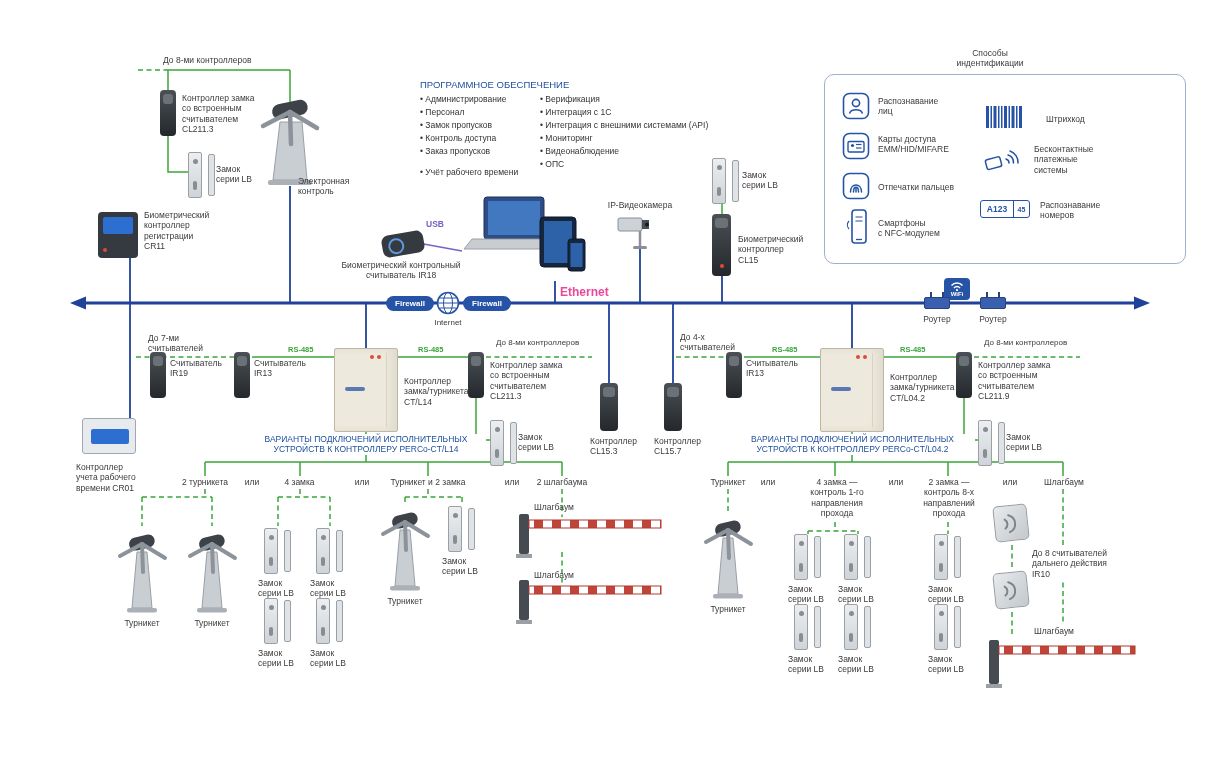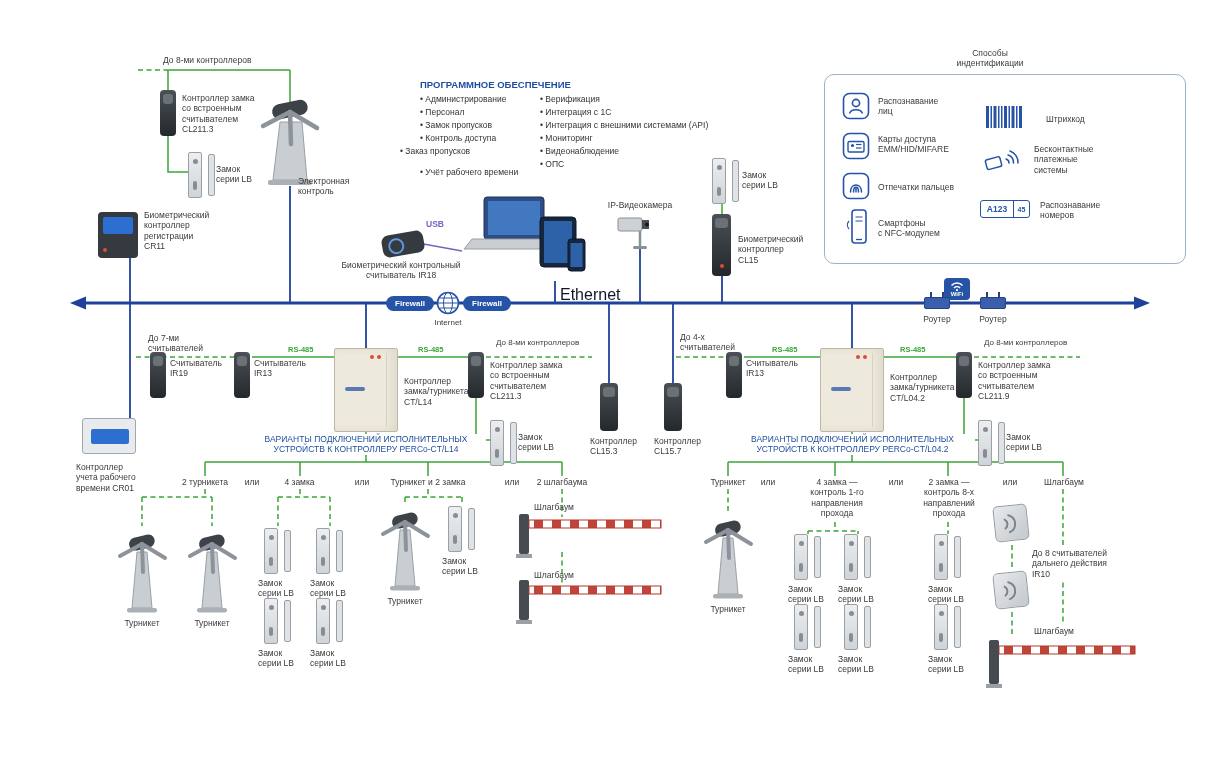--- a/index.html
+++ b/index.html
@@ -7,23 +7,23 @@
   #canvas{position:relative;width:1214px;height:764px;background:#fff;
           font-family:"Liberation Sans",sans-serif;overflow:hidden}
   .abs{position:absolute}
   
   .lbl{position:absolute;font-size:8.5px;line-height:1.22;color:#3a3a3a;white-space:pre-line;z-index:5}
   .lbl.c{text-align:center}
   .lbl.nw{white-space:nowrap}
   .lbl.green{color:#3aa53a;font-size:7.5px;font-weight:bold}
   .lbl.blue{color:#1d4e9e}
   .lbl.bg{background:#fff}
-  .lbl.eth{font-size:16px;font-weight:normal;color:#0f172a}
+  .lbl.eth{font-size:12px;font-weight:bold;color:#ec4899}
   .lbl.usb{color:#7b61c4;font-weight:bold}
-  .sw-title{position:absolute;font-size:9.5px;font-weight:bold;color:#1d4e9e;z-index:5}
+  .sw-title{position:absolute;font-size:9.5px;font-weight:normal;color:#1d4e9e;z-index:5}
   .sw-item{position:absolute;font-size:8.5px;color:#333;white-space:nowrap;z-index:5}
   .sw-item::before{content:"• "}
   
   #wires{position:absolute;left:0;top:0;z-index:1}
   .bus{stroke:#20419a;stroke-width:3}
   .blue-w{stroke:#20419a;stroke-width:1.8;fill:none}
   .green-w{stroke:#3aa53a;stroke-width:1.5;fill:none}
   .green-d{stroke:#3aa53a;stroke-width:1.5;fill:none;stroke-dasharray:5 3.5}
   .purple-w{stroke:#7b61c4;stroke-width:1.6}
   .rdr{position:absolute;z-index:3;width:16px;height:46px;border-radius:4px;
@@ -459,21 +459,21 @@
   <div class="lbl" style="left:144px;top:210px;width:82px">Биометрический
 контроллер
 регистрации
 CR11</div>
 
   <div class="sw-title" style="left:420px;top:79px">ПРОГРАММНОЕ ОБЕСПЕЧЕНИЕ</div>
   <div class="sw-item" style="left:420px;top:94px">Администрирование</div>
   <div class="sw-item" style="left:420px;top:107px">Персонал</div>
   <div class="sw-item" style="left:420px;top:120px">Замок пропусков</div>
   <div class="sw-item" style="left:420px;top:133px">Контроль доступа</div>
-  <div class="sw-item" style="left:400px;top:146px">Заказ пропусков</div>
+  <div class="sw-item" style="left:420px;top:146px">Заказ пропусков</div>
   <div class="sw-item" style="left:420px;top:167px">Учёт рабочего времени</div>
   <div class="sw-item" style="left:540px;top:94px">Верификация</div>
   <div class="sw-item" style="left:540px;top:107px">Интеграция с 1С</div>
   <div class="sw-item" style="left:540px;top:120px">Интеграция с внешними системами (API)</div>
   <div class="sw-item" style="left:540px;top:133px">Мониторинг</div>
   <div class="sw-item" style="left:540px;top:146px">Видеонаблюдение</div>
   <div class="sw-item" style="left:540px;top:159px">ОПС</div>
 
   <div class="lbl usb" style="left:426px;top:219px">USB</div>
   <div class="lbl c" style="left:336px;top:260px;width:130px">Биометрический контрольный

